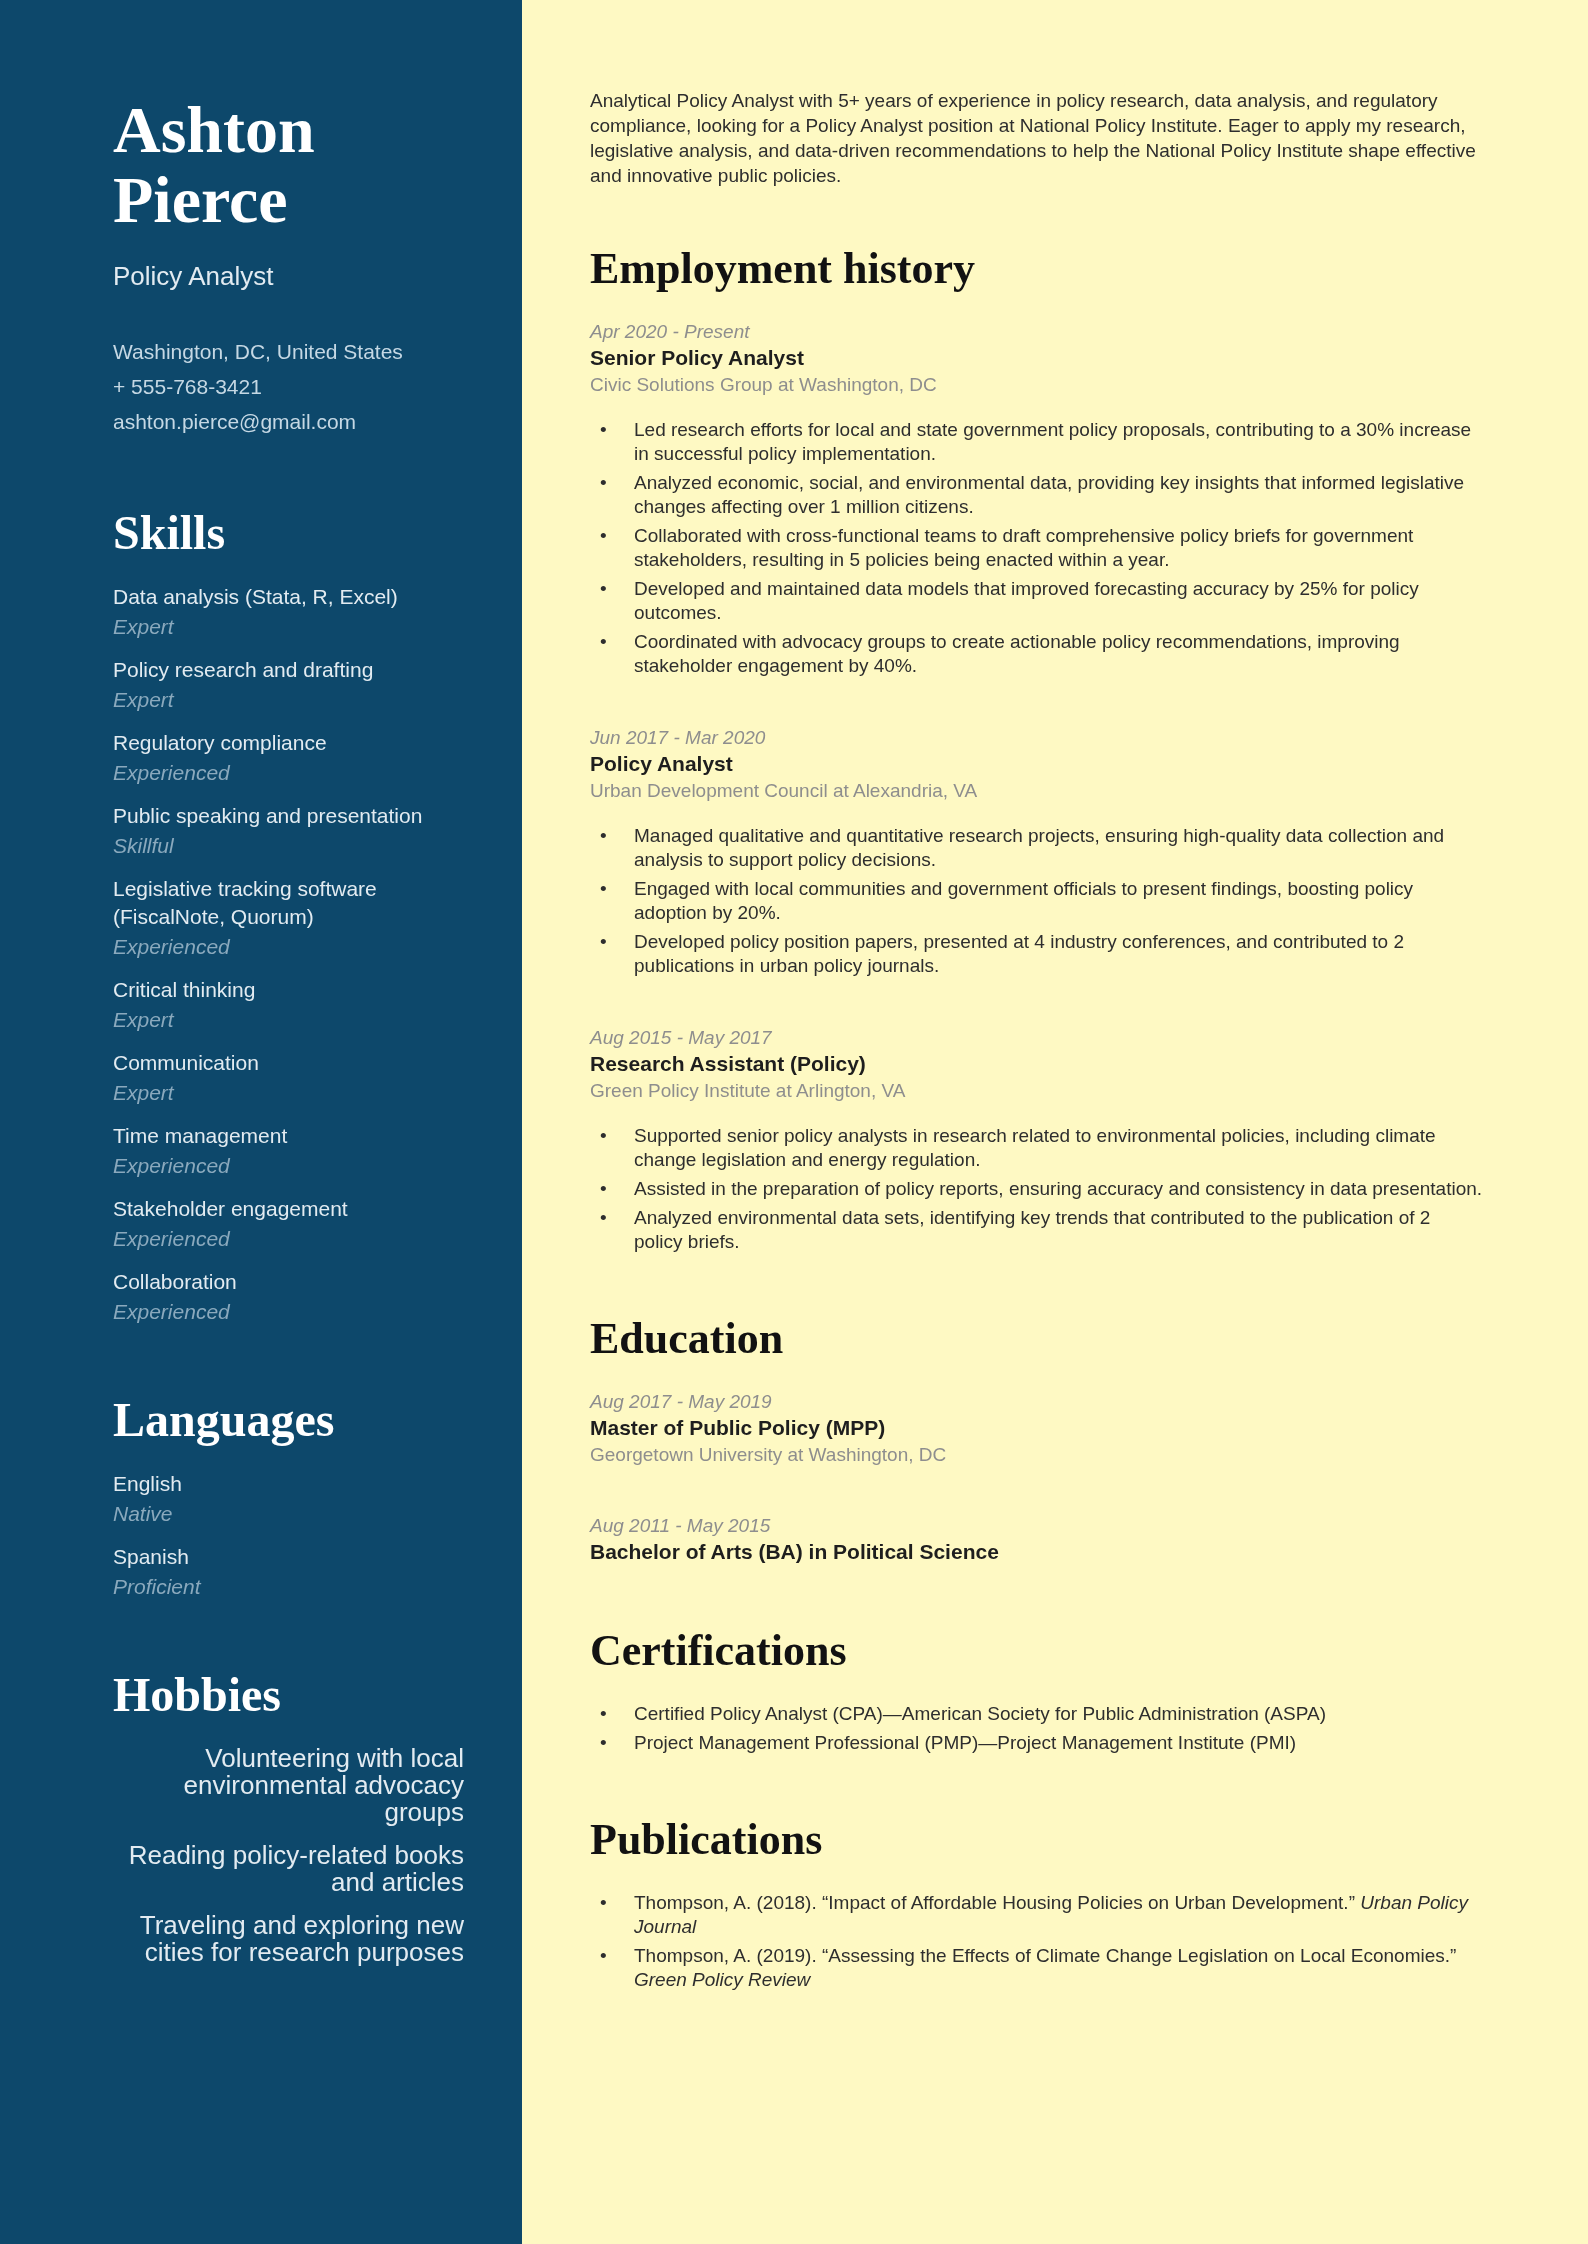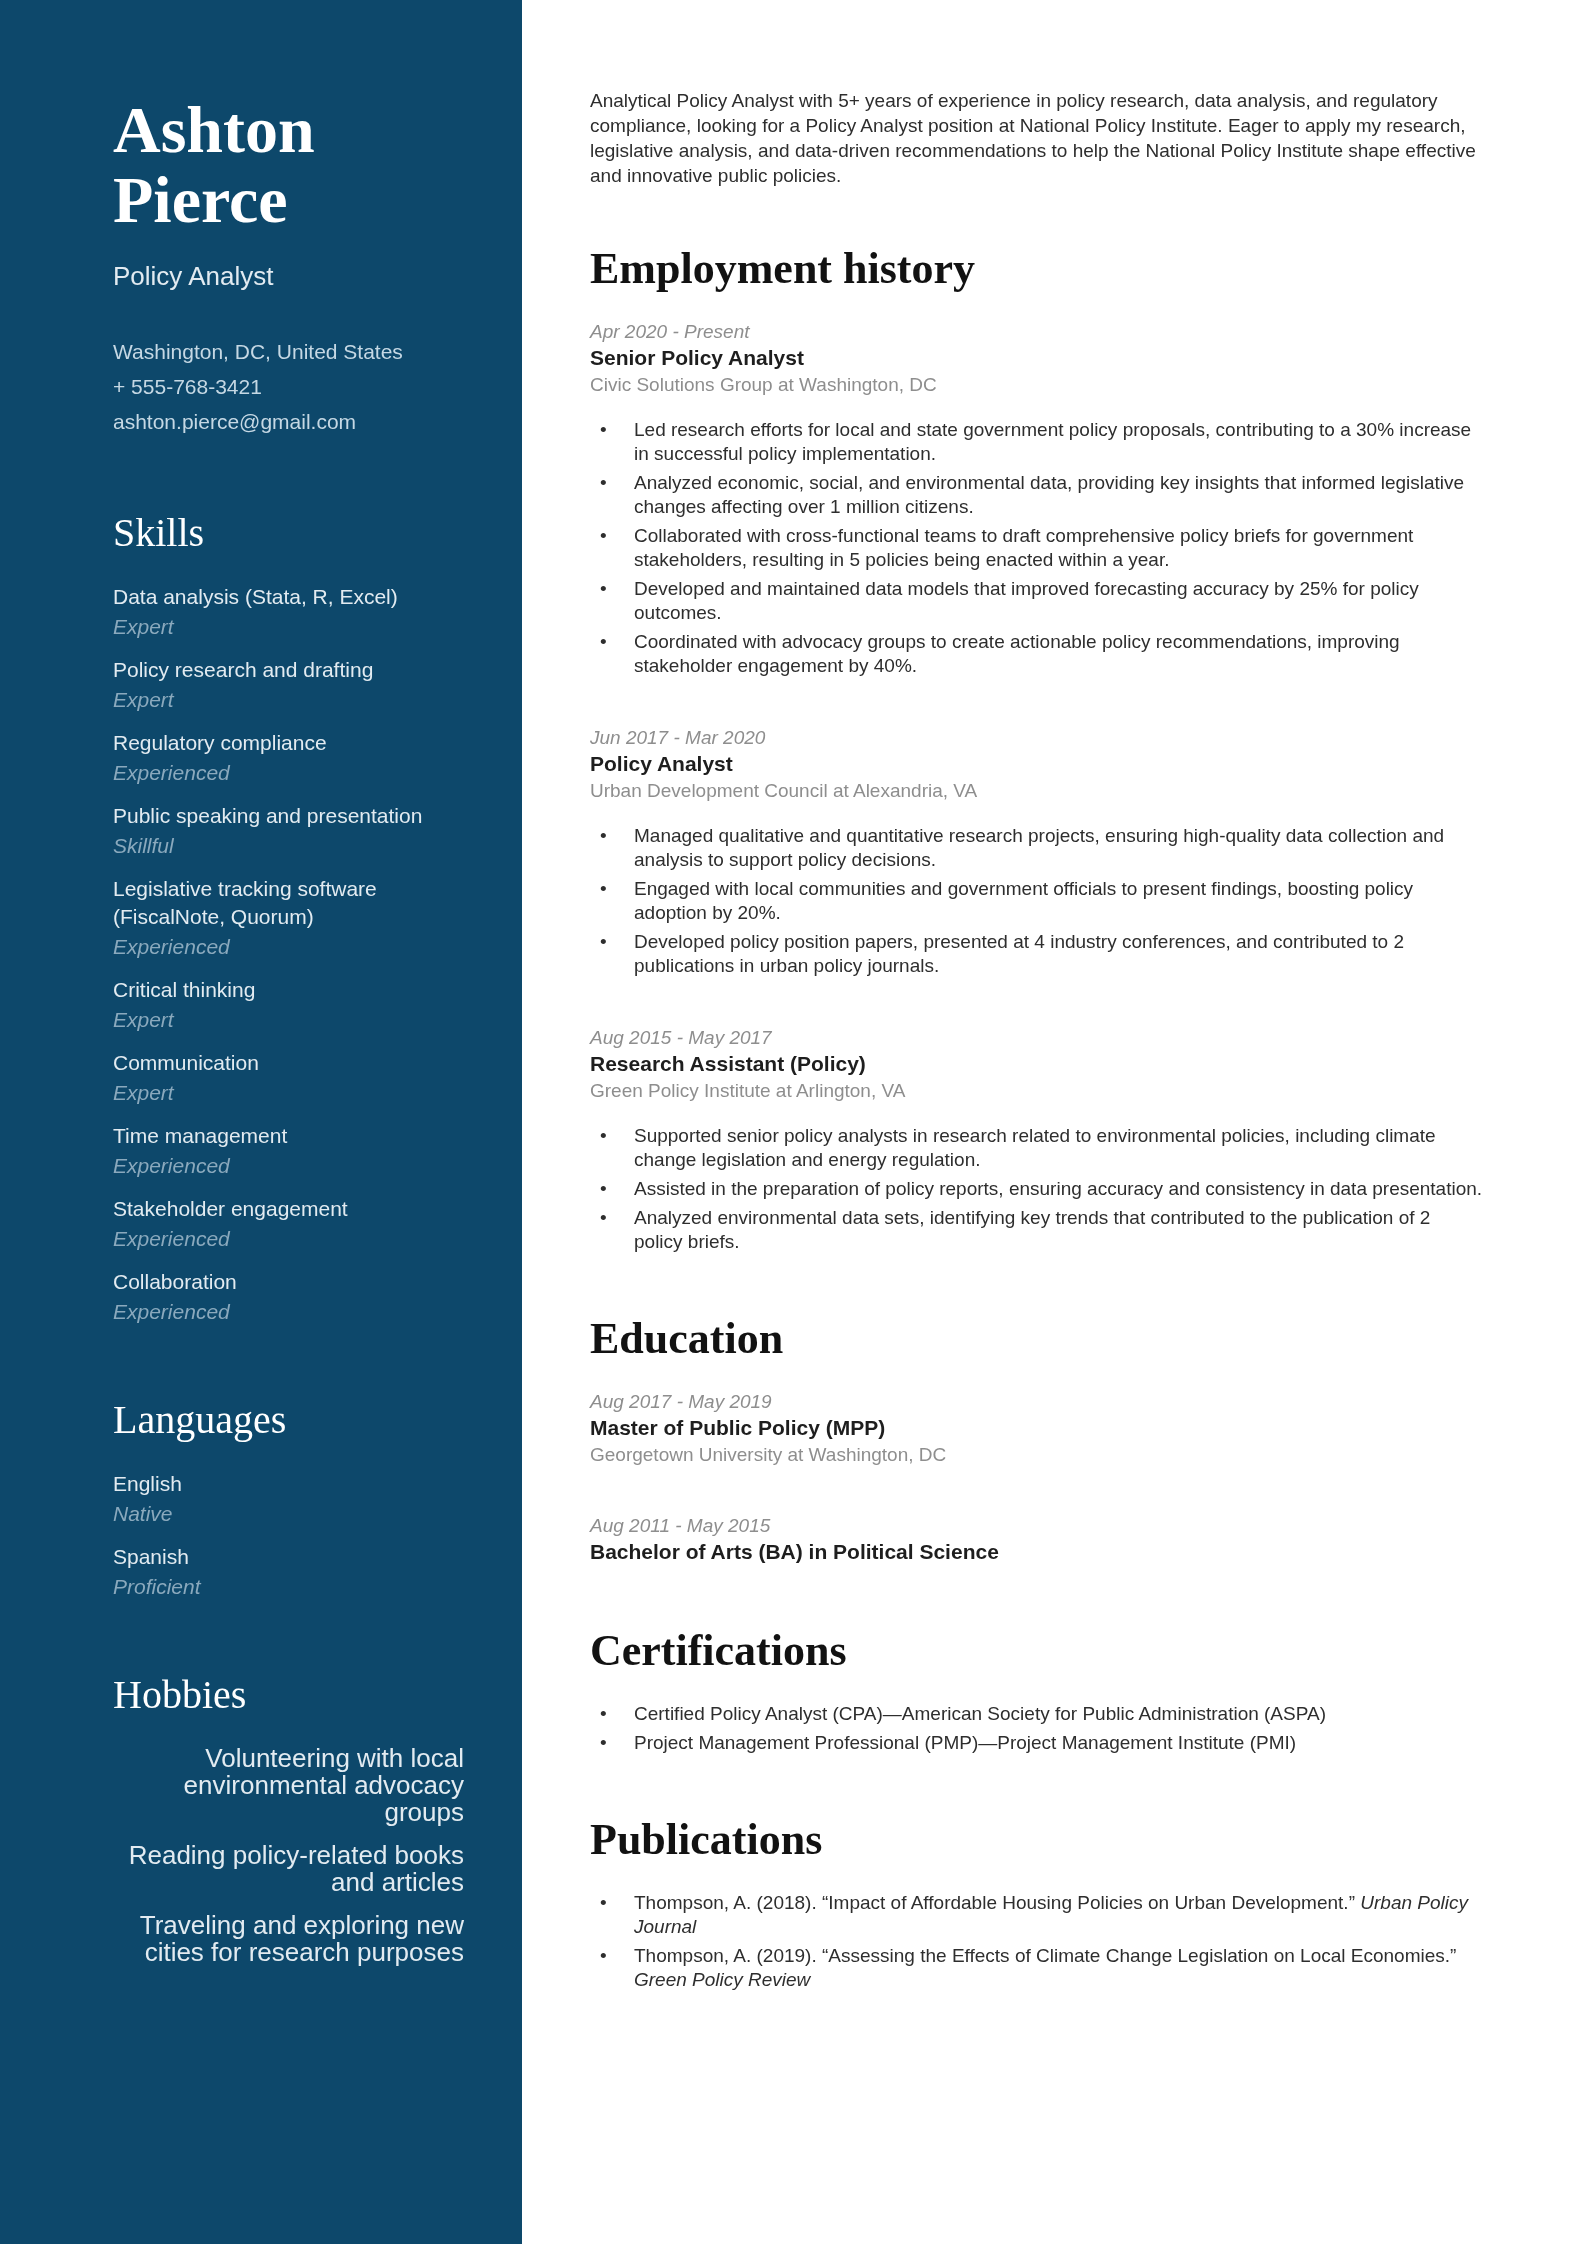--- a/index.html
+++ b/index.html
@@ -1,35 +1,35 @@
 <!DOCTYPE html>
 <html><head>
 <meta charset="utf-8">
 <style>
   * { margin:0; padding:0; box-sizing:border-box; }
   html,body { background:#e8e8e8; }
   .page {
-    width:1588px; height:2244px; margin:0 auto; background:#ffffff;
+    width:1588px; height:2244px; margin:0 auto; background:#fef9c3;
     display:flex; overflow:hidden; position:relative;
     font-family:"Liberation Sans", sans-serif;
   }
   
   .sidebar {
     width:522px; flex:0 0 522px; height:100%;
     background:#0D486B; color:#ffffff;
     padding:95px 58px 40px 113px;
   }
   .name { font-family:"Liberation Serif", serif; font-weight:700; color:#ffffff;
           font-size:66px; line-height:70px; letter-spacing:0; }
   .name span { display:block; }
   .role { margin-top:26px; font-size:26px; color:#E2EBF1; font-weight:400; }
   .contact { margin-top:42px; font-size:21px; line-height:35px; color:#C5D8E4; }
   .side-heading {
-    font-family:"Liberation Serif", serif; font-weight:400; color:#ffffff;
-    font-size:40px; line-height:48px; margin-top:70px; margin-bottom:26px;
+    font-family:"Liberation Serif", serif; font-weight:700; color:#ffffff;
+    font-size:48px; line-height:48px; margin-top:70px; margin-bottom:26px;
   }
   .skill { margin-bottom:15px; }
   .skill-name { font-size:21px; line-height:28px; color:#E2EBF1; }
   .skill-level { font-size:21px; line-height:28px; font-style:italic; color:#8AA9BD; margin-top:2px; }
   .hobby { font-size:26px; line-height:27px; color:#E2EBF1; margin-bottom:16px;text-align:right; }
   
   .main { flex:1 1 auto; padding:88px 104px 40px 68px; color:#2E2E2E; }
   .summary { font-size:19px; line-height:25px; color:#2E2E2E; margin-bottom:56px; }
   .main-heading {
     font-family:Liberation Serif, serif; font-weight:700; color:#121212;

